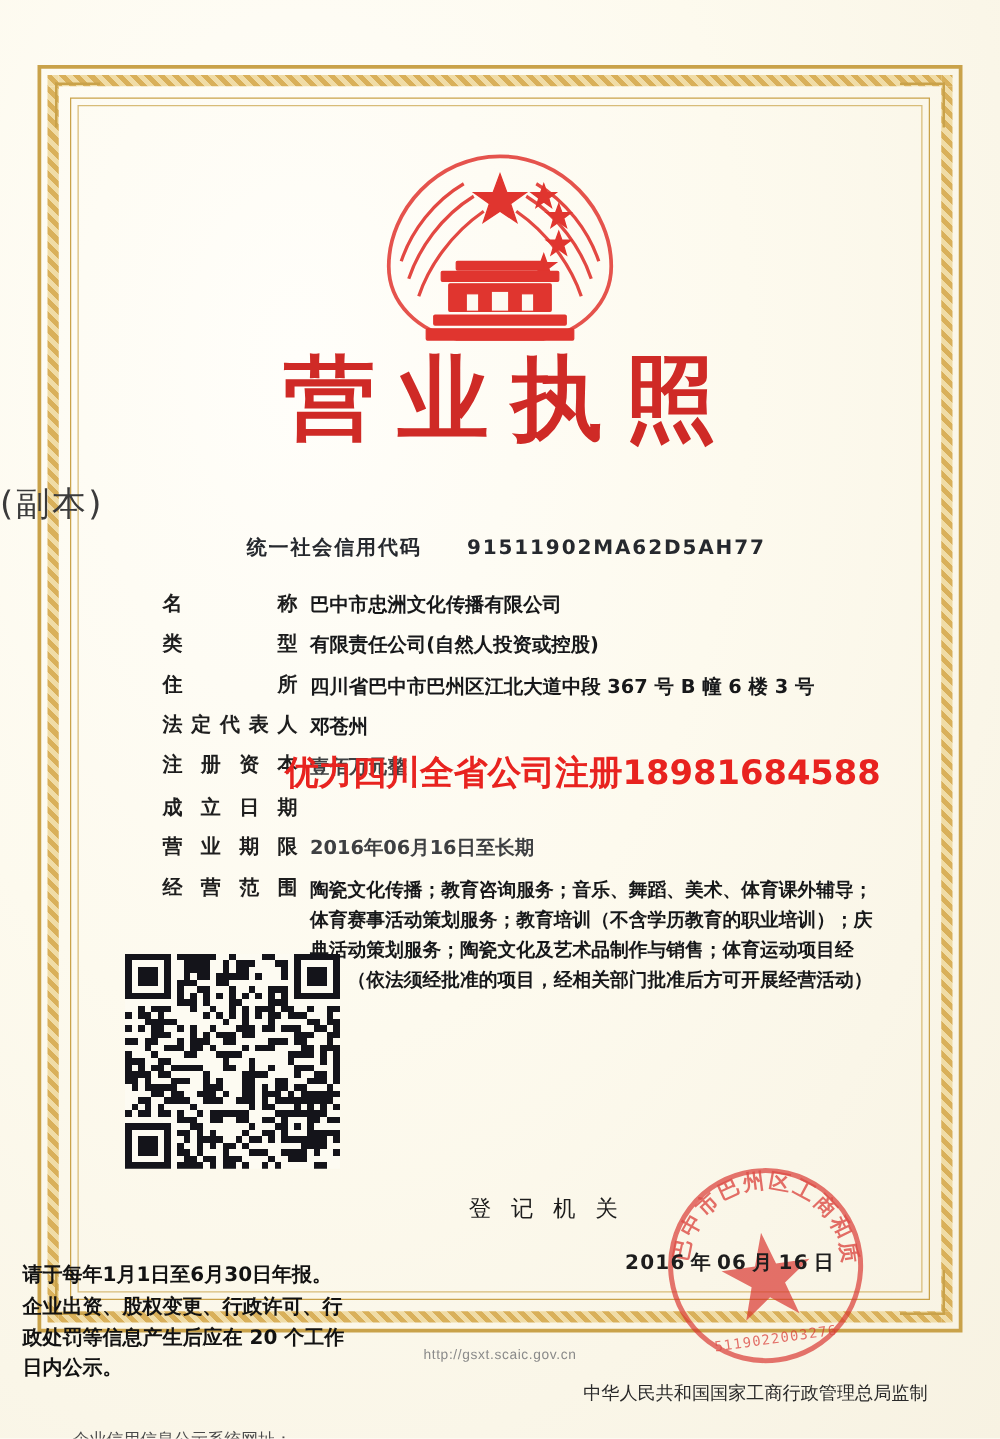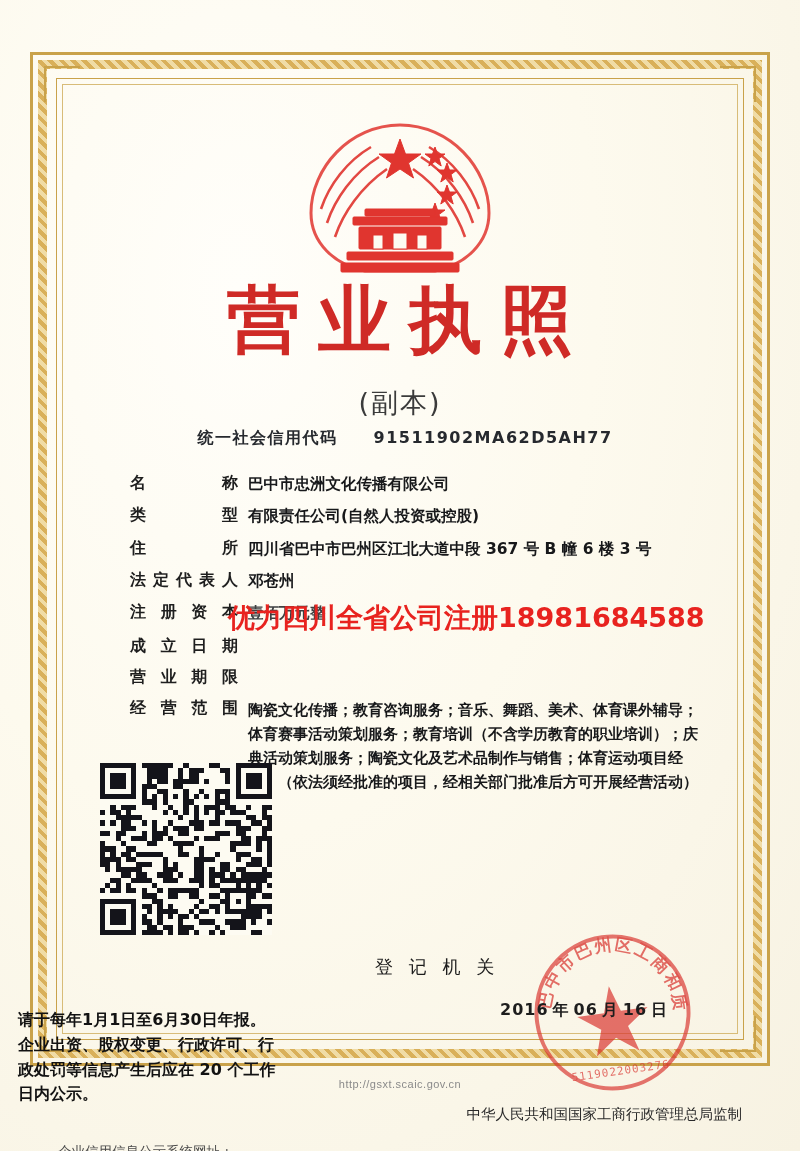--- a/index.html
+++ b/index.html
@@ -85,21 +85,20 @@
     letter-spacing: 18px;
     color: #cf2a26;
     text-indent: 18px;
     line-height: 1.05;
   }
   .subtitle {
     position: absolute;
     left: 0;
     right: 0;
     top: 385px;
-    text-align: center;
     font-family: "DejaVu Sans", sans-serif;
     font-size: 27px;
     color: #3b3b3b;
     letter-spacing: 2px;
   }
   .credit-code {
     position: absolute;
     left: 0;
     right: 0;
     top: 428px;
@@ -356,20 +355,21 @@
     </div>
     <div class="row capital">
       <div class="lbl">注册资本</div>
       <div class="val light">壹佰万元整</div>
     </div>
     <div class="row">
       <div class="lbl">成立日期</div>
     </div>
     <div class="row">
       <div class="lbl">营业期限</div>
+      <div class="val light">2016年06月16日至长期</div>
     </div>
     <div class="row">
       <div class="lbl">经营范围</div>
       <div class="val scope">陶瓷文化传播；教育咨询服务；音乐、舞蹈、美术、体育课外辅导；体育赛事活动策划服务；教育培训（不含学历教育的职业培训）；庆典活动策划服务；陶瓷文化及艺术品制作与销售；体育运动项目经营。（依法须经批准的项目，经相关部门批准后方可开展经营活动）</div>
     </div>
   </div>
 
   <div class="ad-text">优力四川全省公司注册18981684588</div>
 
   <div class="qr">

